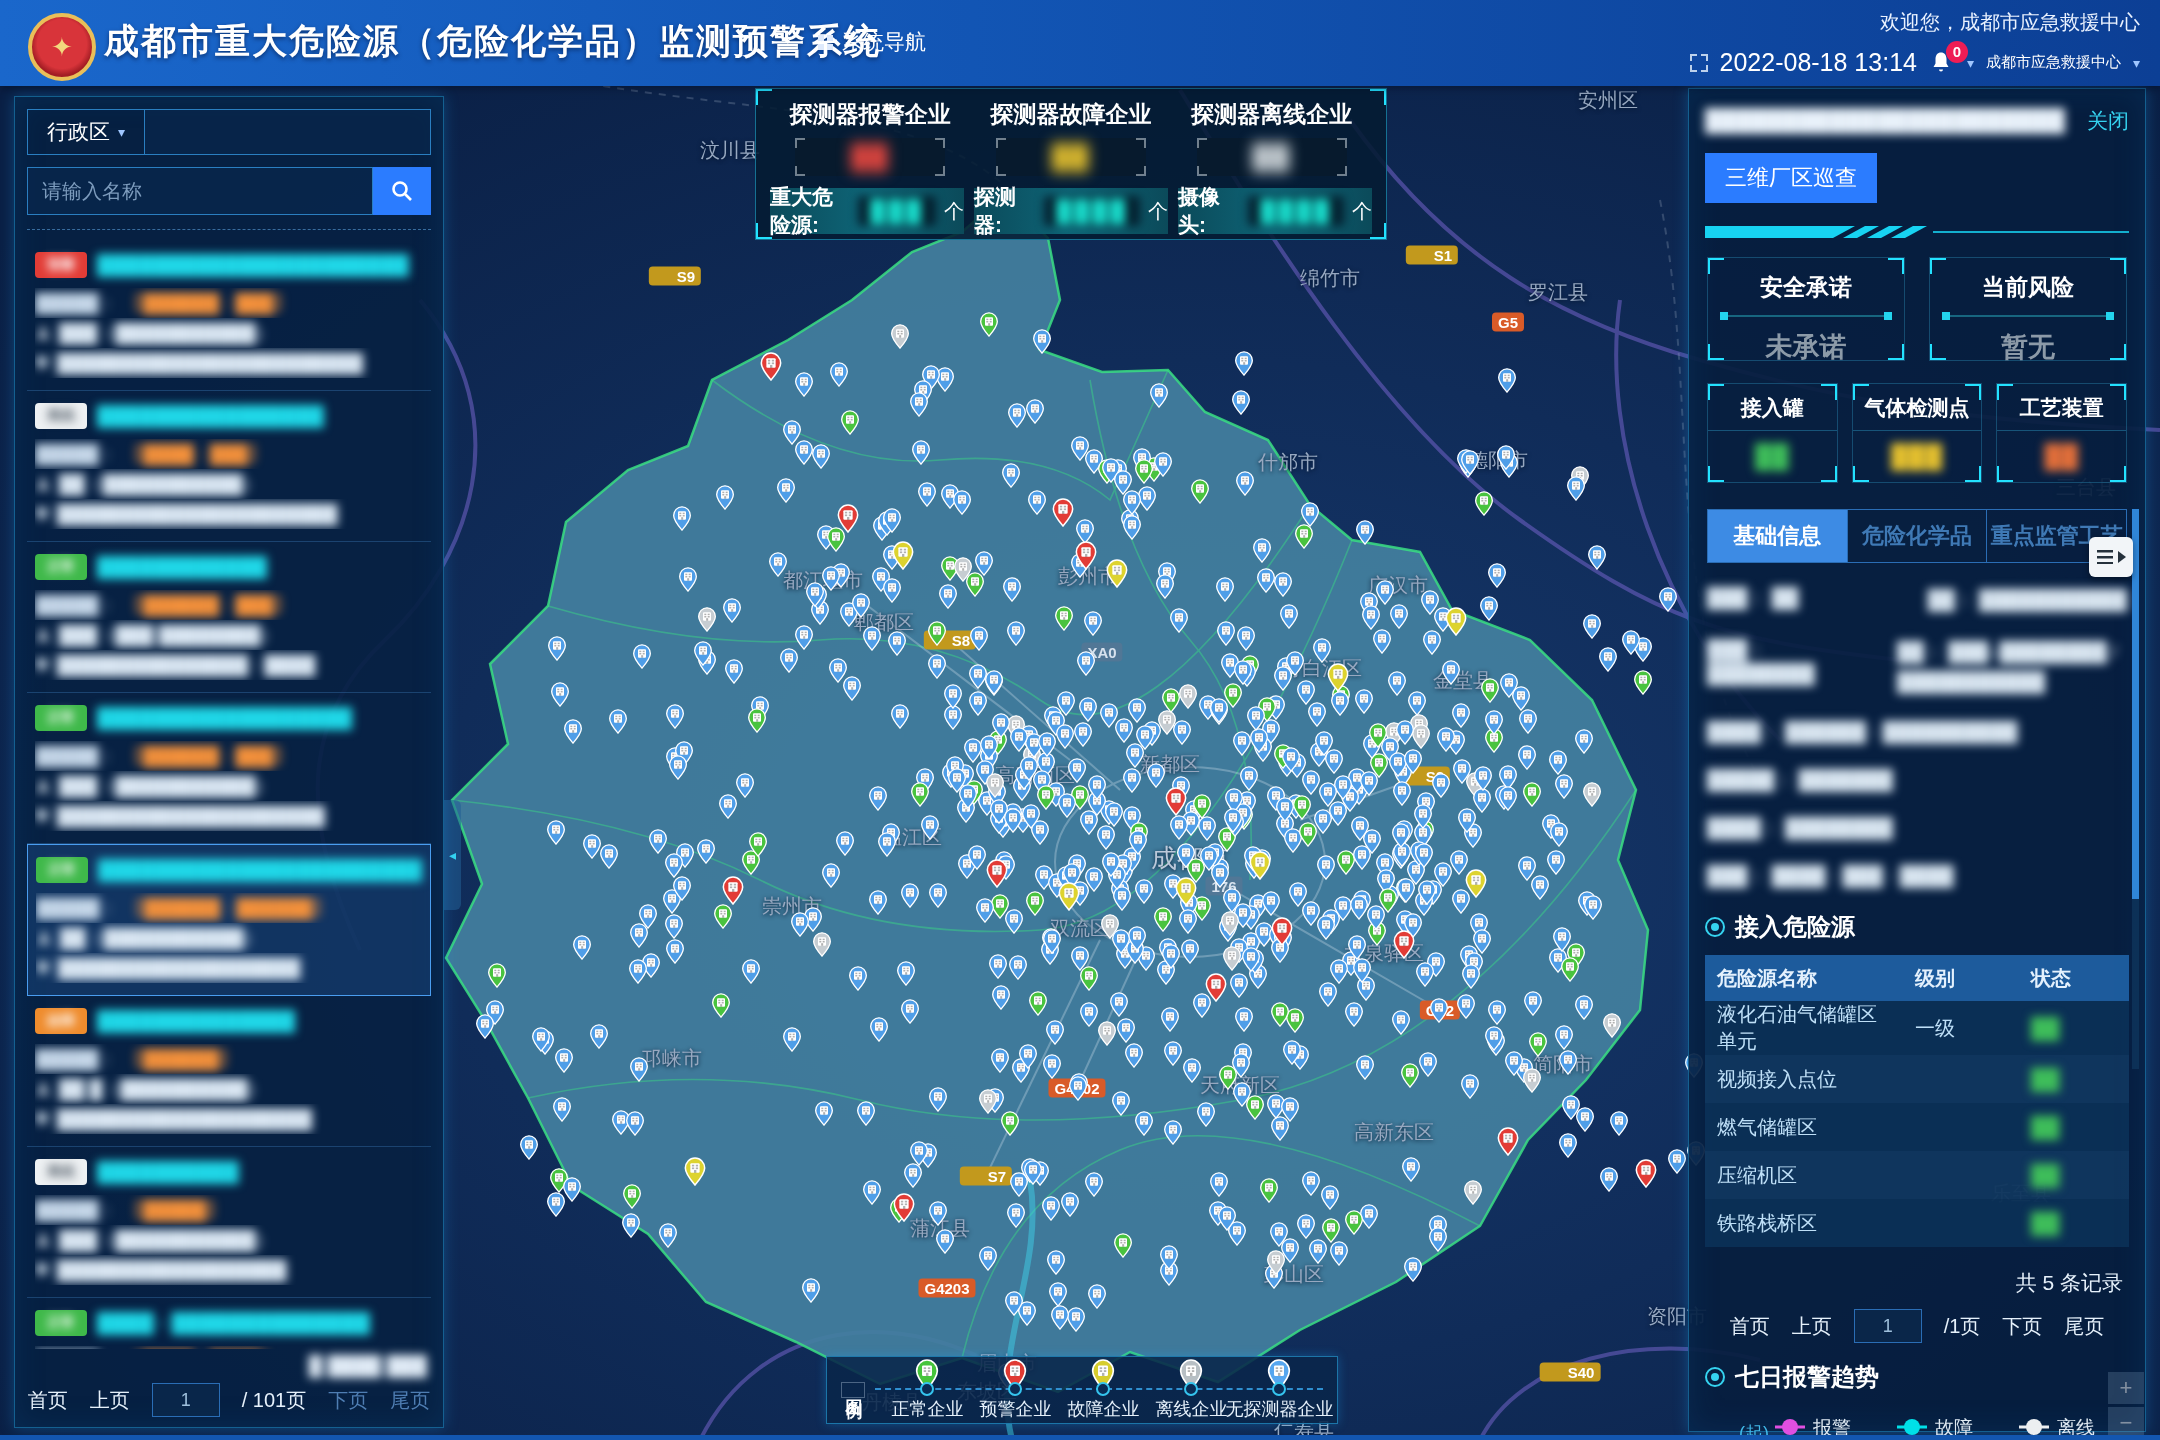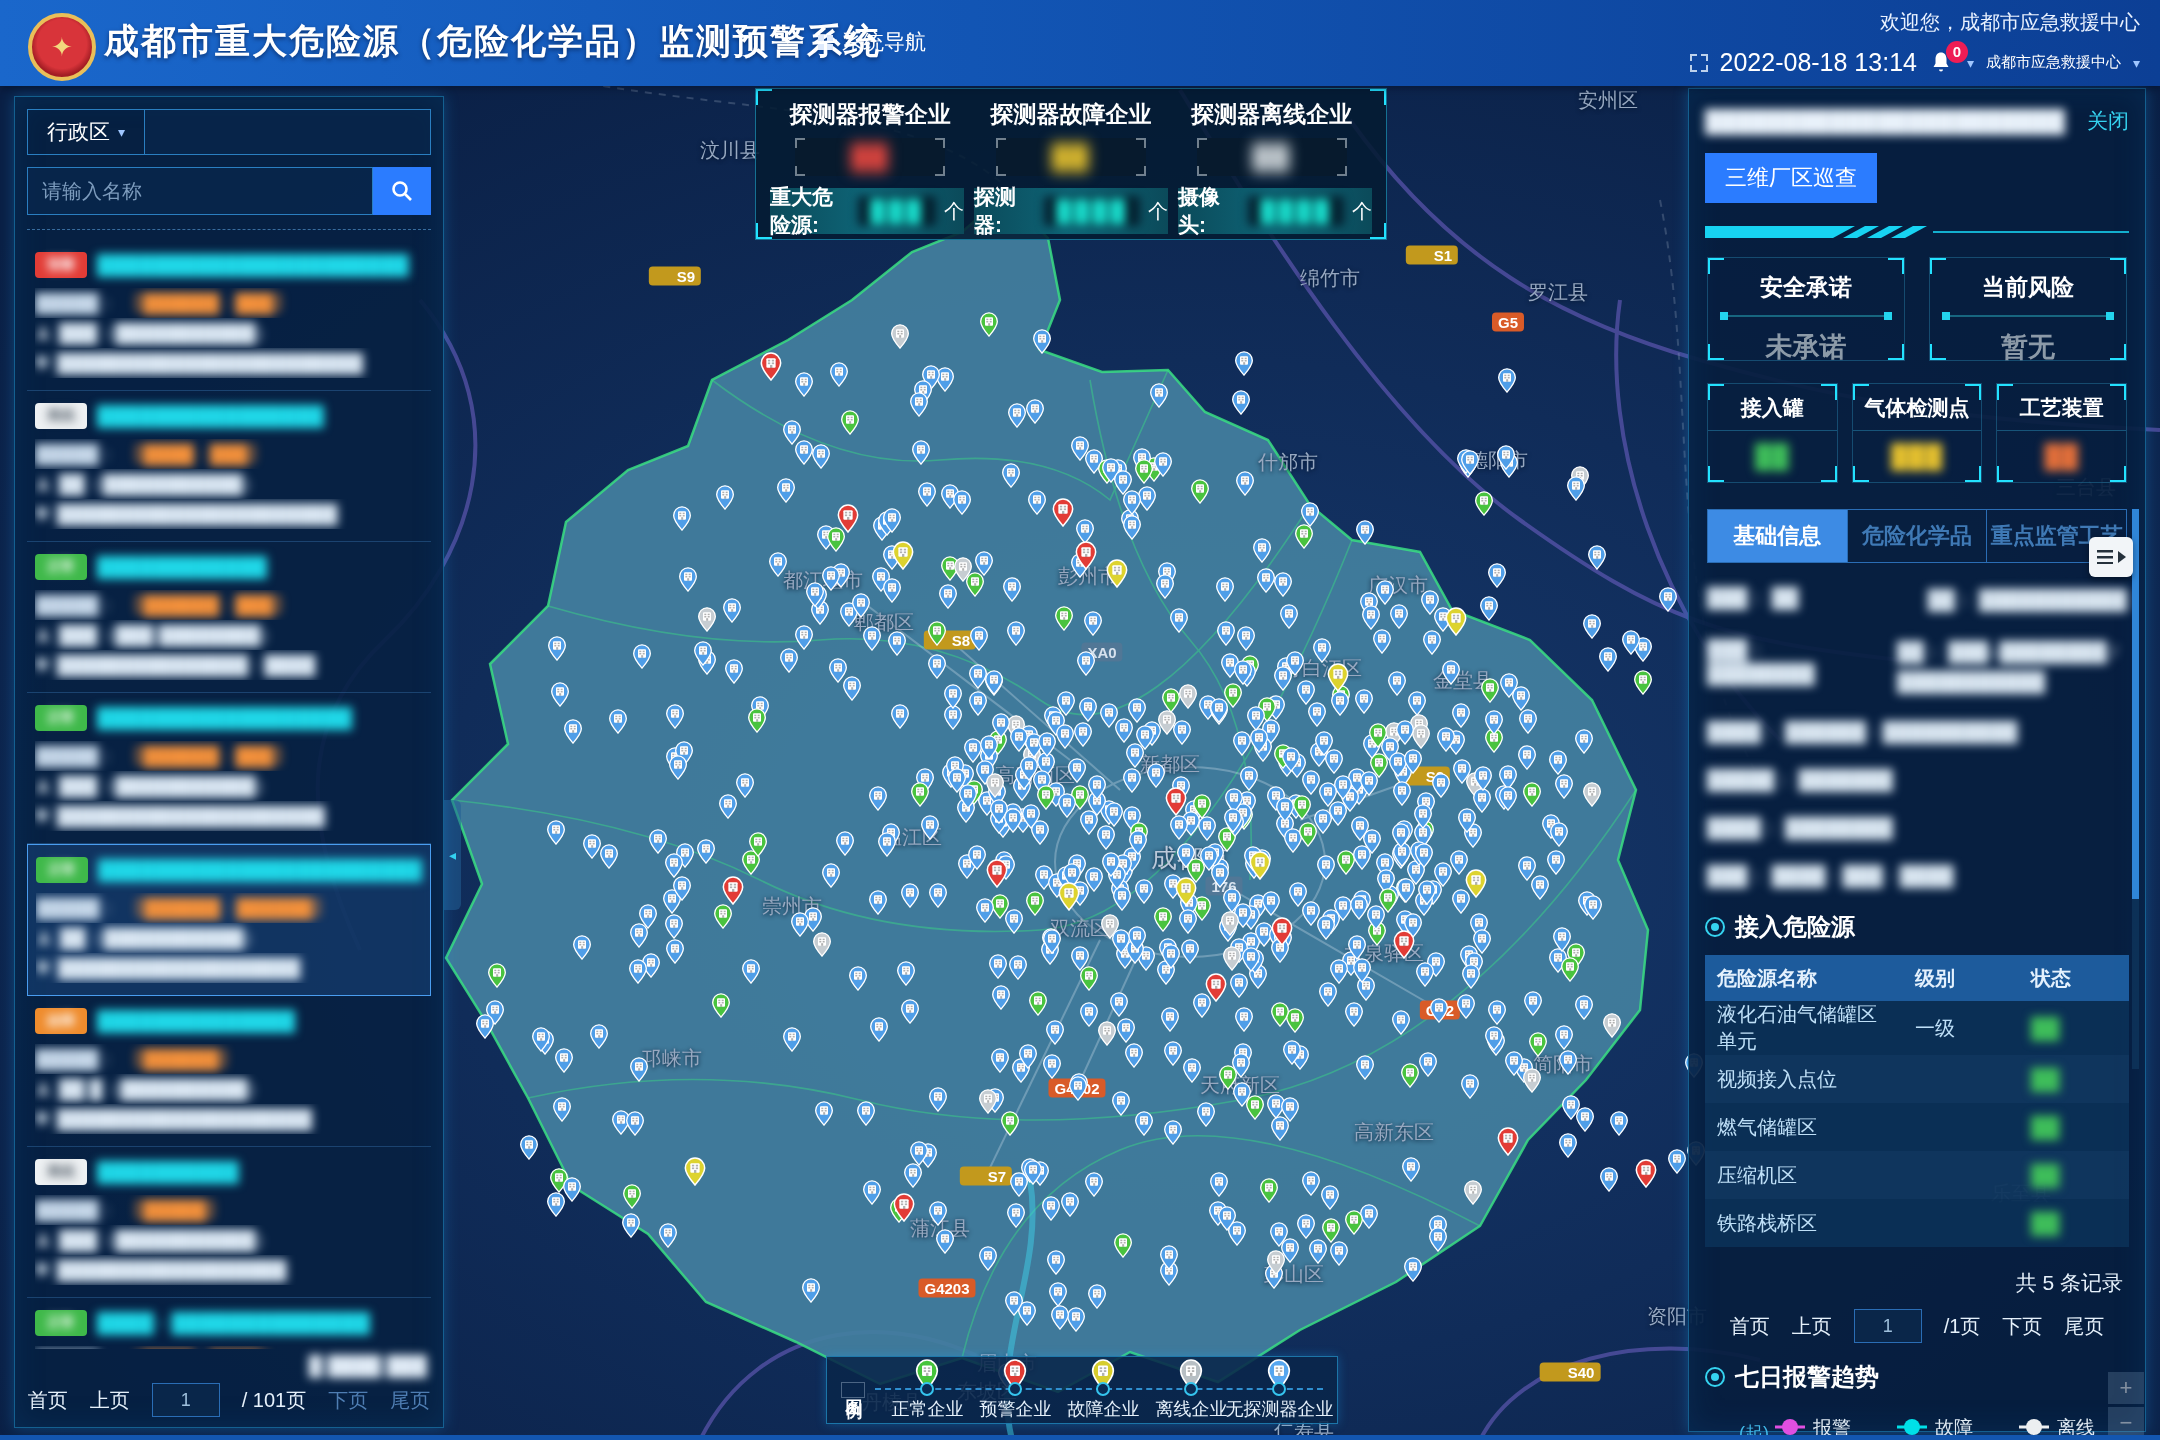--- a/index.html
+++ b/index.html
@@ -112,21 +112,21 @@
   .counters{display:flex;gap:10px;margin-top:12px;}
   .counter{flex:1;height:46px;background:linear-gradient(90deg,#0b4a5a,#0e6577 50%,#0b4a5a);
      display:flex;align-items:center;justify-content:center;gap:8px;}
   .counter .lb{color:#fff;font-size:21px;font-weight:bold;}
   .counter .vb{background:#04202f;border-radius:4px;padding:3px 12px;color:#19e0cf;font-size:21px;
      font-weight:bold;letter-spacing:3px;}
   .counter .un{color:#fff;font-size:20px;}
   
   #right-panel{position:absolute;left:1688px;top:88px;width:458px;height:1344px;z-index:16;
      box-sizing:border-box;padding:18px 16px;background:rgba(6,30,62,.93);}
-  .rp-head{display:flex;justify-content:space-between;align-items:flex-end;}
+  .rp-head{display:flex;justify-content:space-between;align-items:center;}
   .rp-title{color:#e8f1fa;font-size:22px;font-weight:bold;max-width:360px;overflow:hidden;white-space:nowrap;}
   .rp-close{color:#35d3f0;font-size:21px;cursor:pointer;}
   .tour{margin-top:18px;background:#2b7cff;color:#fff;border:none;font-size:22px;padding:10px 20px;cursor:pointer;}
   .divider{margin:22px 0 8px 0;}
   .status-cards{display:flex;gap:24px;margin:18px 2px 6px 2px;}
   .s-card{flex:1;height:104px;border:1px solid rgba(35,120,160,.5);box-sizing:border-box;padding-top:14px;}
   .s-card .t{text-align:center;color:#fff;font-size:23px;font-weight:bold;}
   .s-line{position:relative;height:2px;background:#17667f;margin:12px 14px;}
   .s-line:before,.s-line:after{content:"";position:absolute;top:-3px;width:8px;height:8px;background:#23d4ee;}
   .s-line:before{left:-2px;} .s-line:after{right:-2px;}

